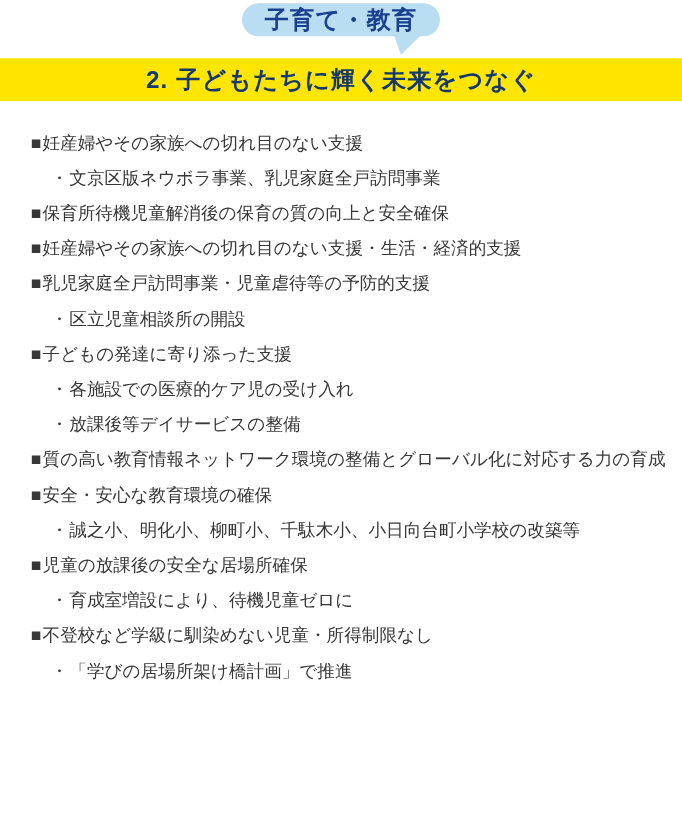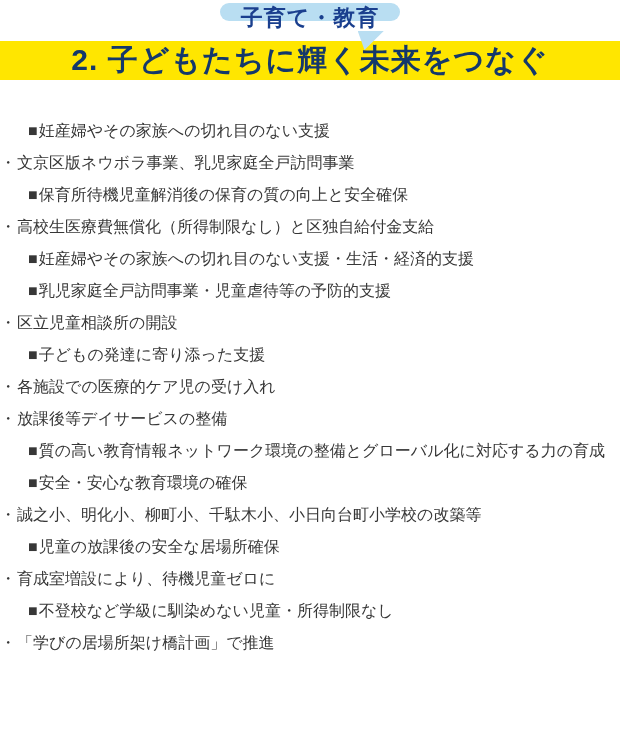--- a/index.html
+++ b/index.html
@@ -12,21 +12,21 @@
   *{margin:0;padding:0;box-sizing:border-box;}
   html,body{width:620px;height:756px;background:#ffffff;overflow:hidden;}
   body{font-family:"Liberation Sans","DejaVu Sans",sans-serif;}
   .page{width:620px;height:756px;position:relative;}
 
   .bubble-row{padding-top:3px;display:flex;justify-content:center;}
   .bubble{
     position:relative;
     background:var(--bubble-bg);
     color:var(--bubble-text);
-    height:18px;line-height:30px;
+    height:30px;line-height:30px;
     padding:0 21px;
     border-radius:15px;
     font-size:22px;font-weight:bold;
     letter-spacing:1px;
     white-space:nowrap;
   }
   .bubble-tail{
     position:absolute;
     left:138px;top:28px;
     width:26px;height:19px;
@@ -35,34 +35,34 @@
   }
 
   .banner{
     margin-top:20px;
     width:620px;height:39px;
     background:var(--banner-bg);
     display:flex;align-items:center;justify-content:center;
   }
   .banner h1{
     color:var(--banner-text);
-    font-size:30px;font-weight:bold;
+    font-size:22px;font-weight:bold;
     letter-spacing:1px;
     white-space:nowrap;
   }
 
-  .list{padding-top:23px;margin-top:12px;}
+  .list{padding-top:23px;}
   .row{
     height:32px;line-height:32px;
     font-size:16px;
     color:var(--body-text);
     white-space:nowrap;
   }
   .row.level-1{padding-left:28px;}
-  .row.level-2{}
+  .row.level-2{padding-left:46px;}
   .marker{margin-right:1px;}
 </style>
 </head>
 <body>
 
 <div class="page">
 
   <div class="bubble-row">
     <div class="bubble">
       <span>子育て・教育</span>
@@ -71,21 +71,20 @@
   </div>
 
   <div class="banner">
     <h1>2. 子どもたちに輝く未来をつなぐ</h1>
   </div>
 
   <div class="list" id="policy-list">
       <div class="row level-1"><span class="marker">■</span><span>妊産婦やその家族への切れ目のない支援</span></div>
       <div class="row level-2"><span class="marker">・</span><span>文京区版ネウボラ事業、乳児家庭全戸訪問事業</span></div>
       <div class="row level-1"><span class="marker">■</span><span>保育所待機児童解消後の保育の質の向上と安全確保</span></div>
-      <div class="row level-2"><span class="marker">・</span><span>高校生医療費無償化（所得制限なし）と区独自給付金支給</span></div>
       <div class="row level-1"><span class="marker">■</span><span>妊産婦やその家族への切れ目のない支援・生活・経済的支援</span></div>
       <div class="row level-1"><span class="marker">■</span><span>乳児家庭全戸訪問事業・児童虐待等の予防的支援</span></div>
       <div class="row level-2"><span class="marker">・</span><span>区立児童相談所の開設</span></div>
       <div class="row level-1"><span class="marker">■</span><span>子どもの発達に寄り添った支援</span></div>
       <div class="row level-2"><span class="marker">・</span><span>各施設での医療的ケア児の受け入れ</span></div>
       <div class="row level-2"><span class="marker">・</span><span>放課後等デイサービスの整備</span></div>
       <div class="row level-1"><span class="marker">■</span><span>質の高い教育情報ネットワーク環境の整備とグローバル化に対応する力の育成</span></div>
       <div class="row level-1"><span class="marker">■</span><span>安全・安心な教育環境の確保</span></div>
       <div class="row level-2"><span class="marker">・</span><span>誠之小、明化小、柳町小、千駄木小、小日向台町小学校の改築等</span></div>
       <div class="row level-1"><span class="marker">■</span><span>児童の放課後の安全な居場所確保</span></div>

